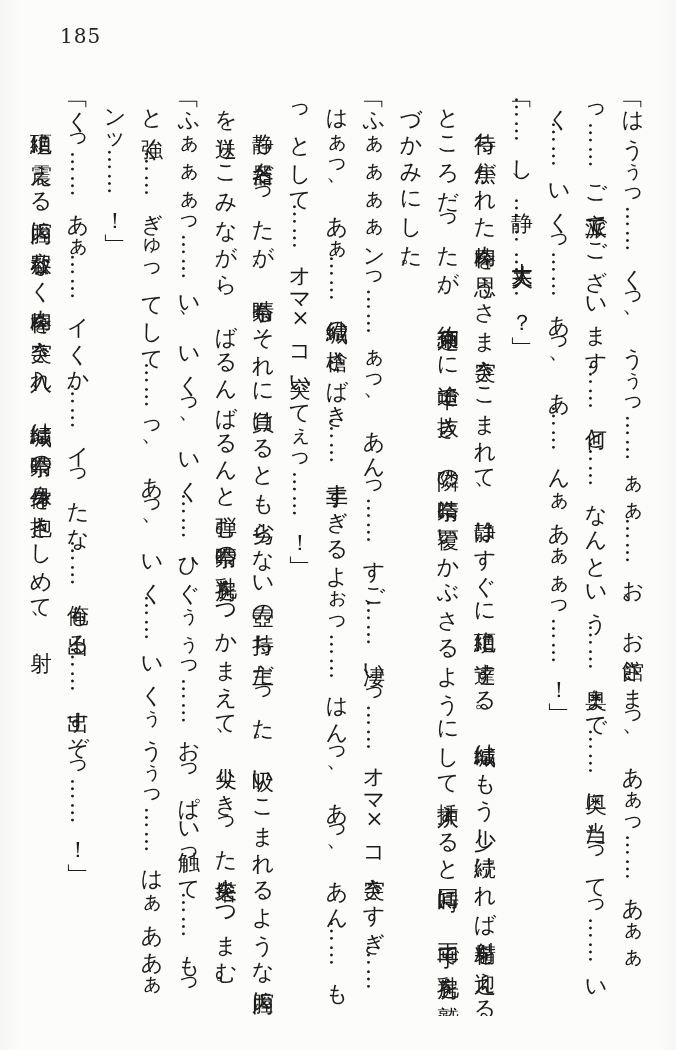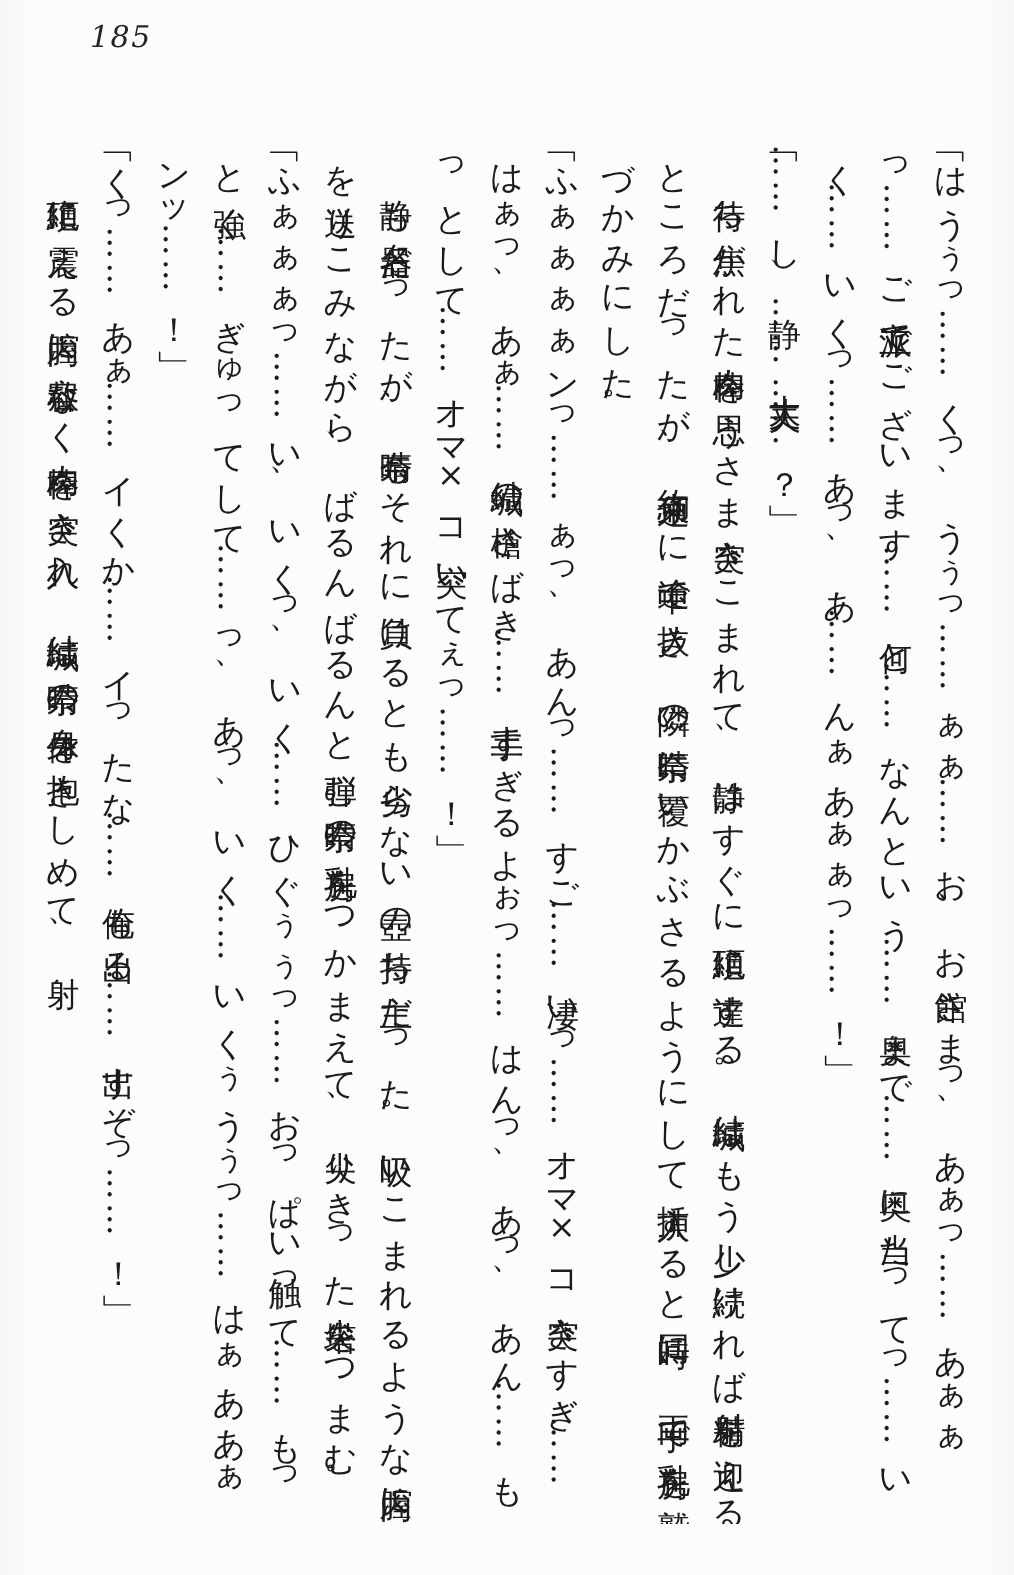--- a/index.html
+++ b/index.html
@@ -14,24 +14,23 @@
     overflow: hidden;
     font-family: "DejaVu Serif", "Liberation Serif", serif;
   }
   .page {
     position: absolute;
     inset: 0;
     background: linear-gradient(90deg, #f6f6f5 0%, #fcfcfb 3%, #fcfcfb 97%, #f7f7f6 100%);
   }
   .page-number {
     position: absolute;
-    top: 12px;
+    top: 24px;
     left: 60px;
     font-size: 20px;
-    font-style: italic;
     letter-spacing: 1px;
     color: #252525;
   }
   .text-block {
     position: absolute;
     top: 94px;
     right: 24px;
     width: 632px;
     height: 922px;
     writing-mode: vertical-rl;

